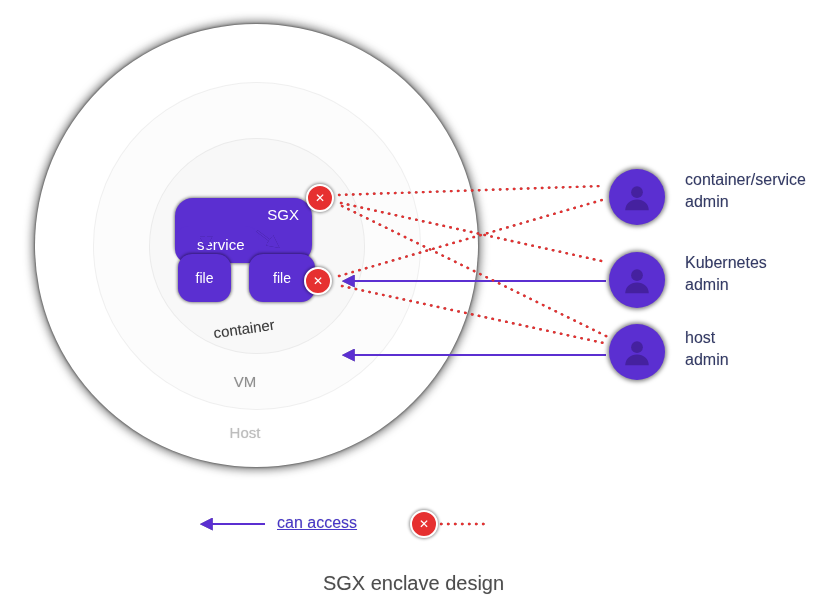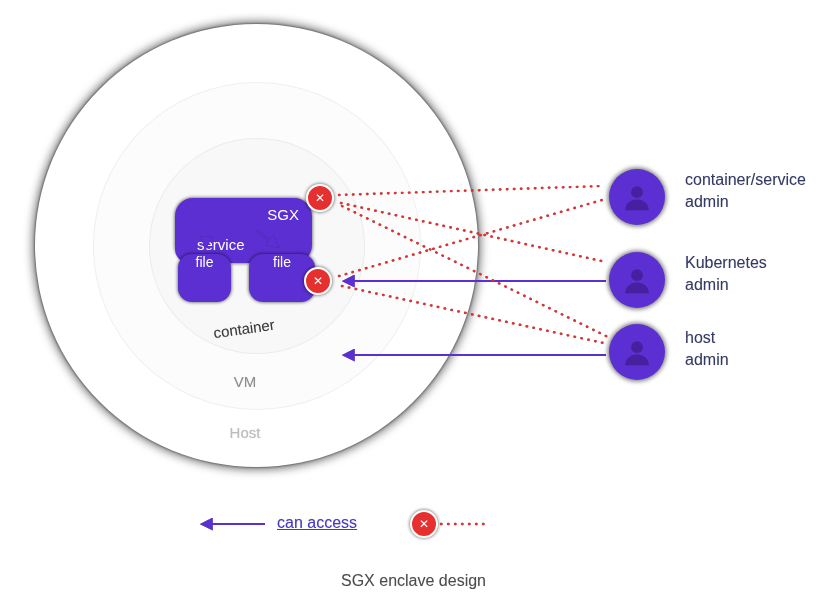--- a/index.html
+++ b/index.html
@@ -66,21 +66,21 @@
     position: absolute; left: 0px; top: 28px;
     width: 84px; height: 37px;
     background: var(--purple, #5b2fd1);
     border-radius: 14px;
     display: flex; align-items: center;
     padding-left: 22px;
     box-sizing: border-box;
     font-size: 15px;
   }
   .file-box {
-    display: flex; justify-content: center;
+    display: flex; align-items: center; justify-content: center;
     font-size: 14px;
   }
   #file-box-left { left: 178px; top: 254px; width: 53px; height: 48px; }
   #file-box-right { left: 249px; top: 254px; width: 66px; height: 48px; }
   .x-badge {
     position: absolute;
     width: 24px; height: 24px;
     border-radius: 50%;
     background: var(--red, #e63030);
     border: 2px solid #ffffff;
@@ -126,21 +126,21 @@
     text-shadow: 0 0 1px rgba(0,0,0,0.22);
     white-space: nowrap;
     text-decoration: underline;
   }
   #legend-can-access-label { left: 277px; top: 514px; color: var(--legend-purple, #4736c9); }
   #legend-cannot-access-label { left: 490px; top: 514px; color: var(--navy, #333a66); }
   #caption {
     position: absolute;
     left: 0; top: 572px; width: 100%;
     text-align: center;
-    font-size: 16px;
+    font-size: 20px;
     color: var(--caption-gray, #4d4d4d);
     z-index: 2;
     text-shadow: 0 0 1px rgba(0,0,0,0.18);
   }
   #overlay {
     position: absolute;
     left: 0; top: 0;
     z-index: 3;
     pointer-events: none;
     filter: drop-shadow(0 0 0.6px rgba(0,0,0,0.45));

